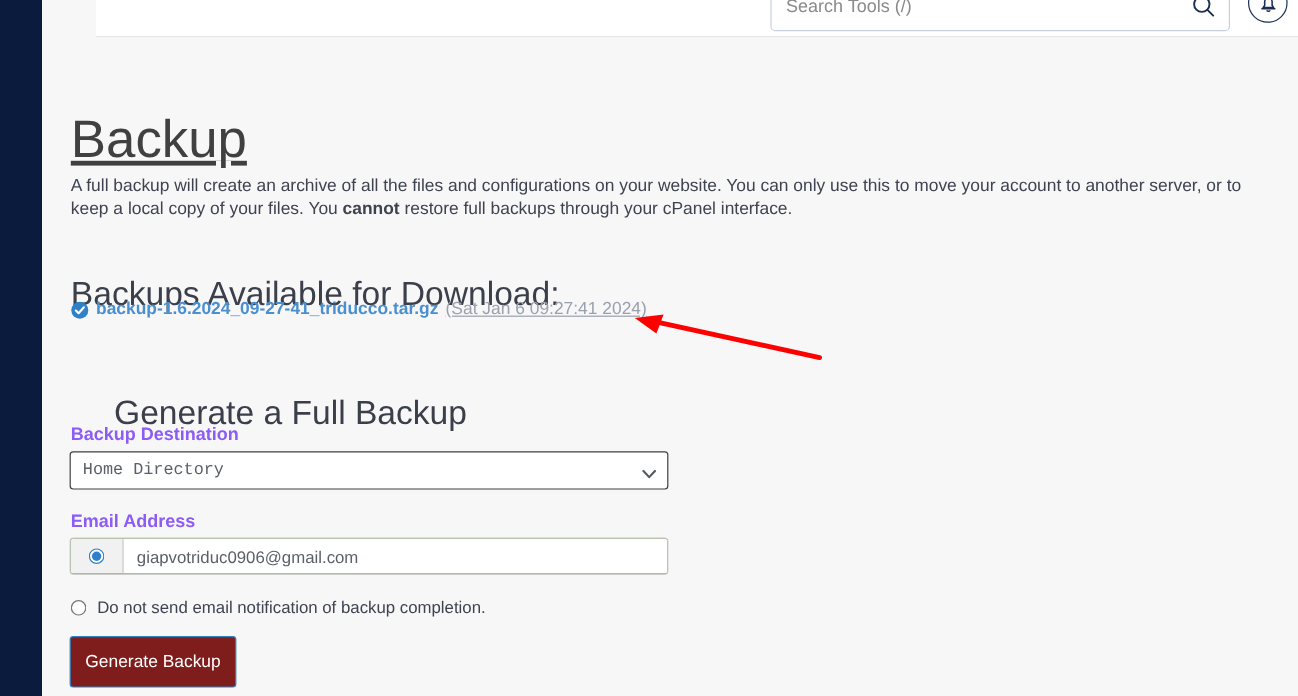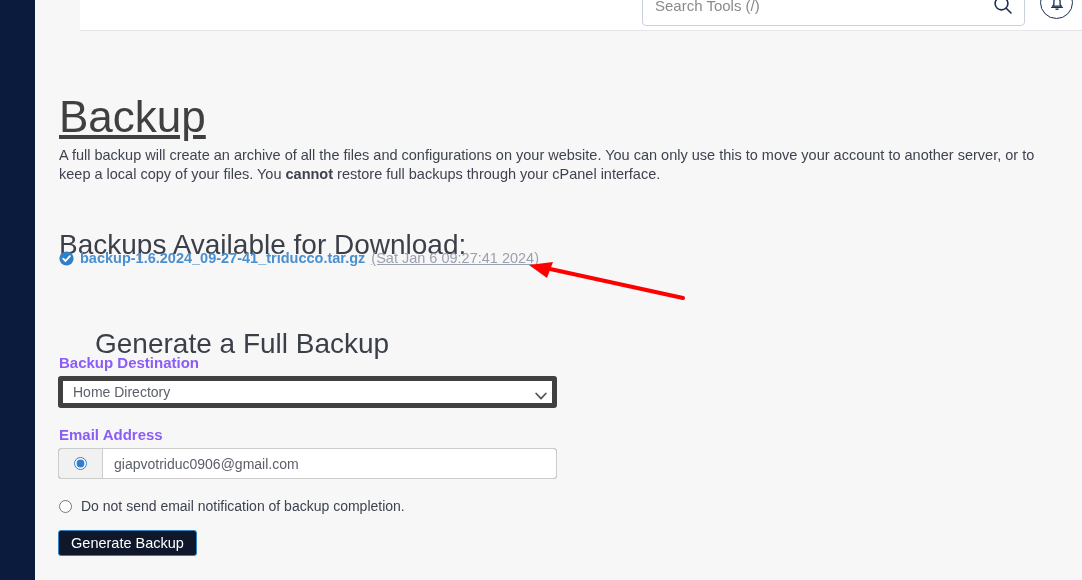--- a/index.html
+++ b/index.html
@@ -172,25 +172,25 @@
   }
   #destination-label { top: 323px; }
   #email-label { top: 395px; }
 
   #destination-select {
     position: absolute;
     left: 23px;
     top: 345px;
     width: 499px;
     height: 32px;
-    border: 5px solid #404040;
+    border: 1px solid #404040;
     border-radius: 3px;
     background: #fff;
     box-sizing: border-box;
-    font-family: Liberation Sans, sans-serif;
+    font-family: Liberation Mono, monospace;
     font-size: 14px;
     color: #5b5f69;
     padding: 0 10px;
     appearance: none;
     -webkit-appearance: none;
   }
   #destination-chevron-icon {
     position: absolute;
     left: 500px;
     top: 356px;
@@ -249,22 +249,22 @@
     margin: 0;
     width: 13px; height: 13px;
     accent-color: #2f80c9;
   }
 
   #generate-backup-button {
     position: absolute;
     left: 23px;
     top: 499px;
     width: 139px;
-    height: 26px;
-    background: #0f172a;
+    height: 43px;
+    background: #7f1d1d;
     border: 1px solid #3180c0;
     border-radius: 3px;
     color: #ffffff;
     font-family: "Liberation Sans", sans-serif;
     font-size: 14.5px;
     cursor: pointer;
     padding: 0;
   }
 
   

